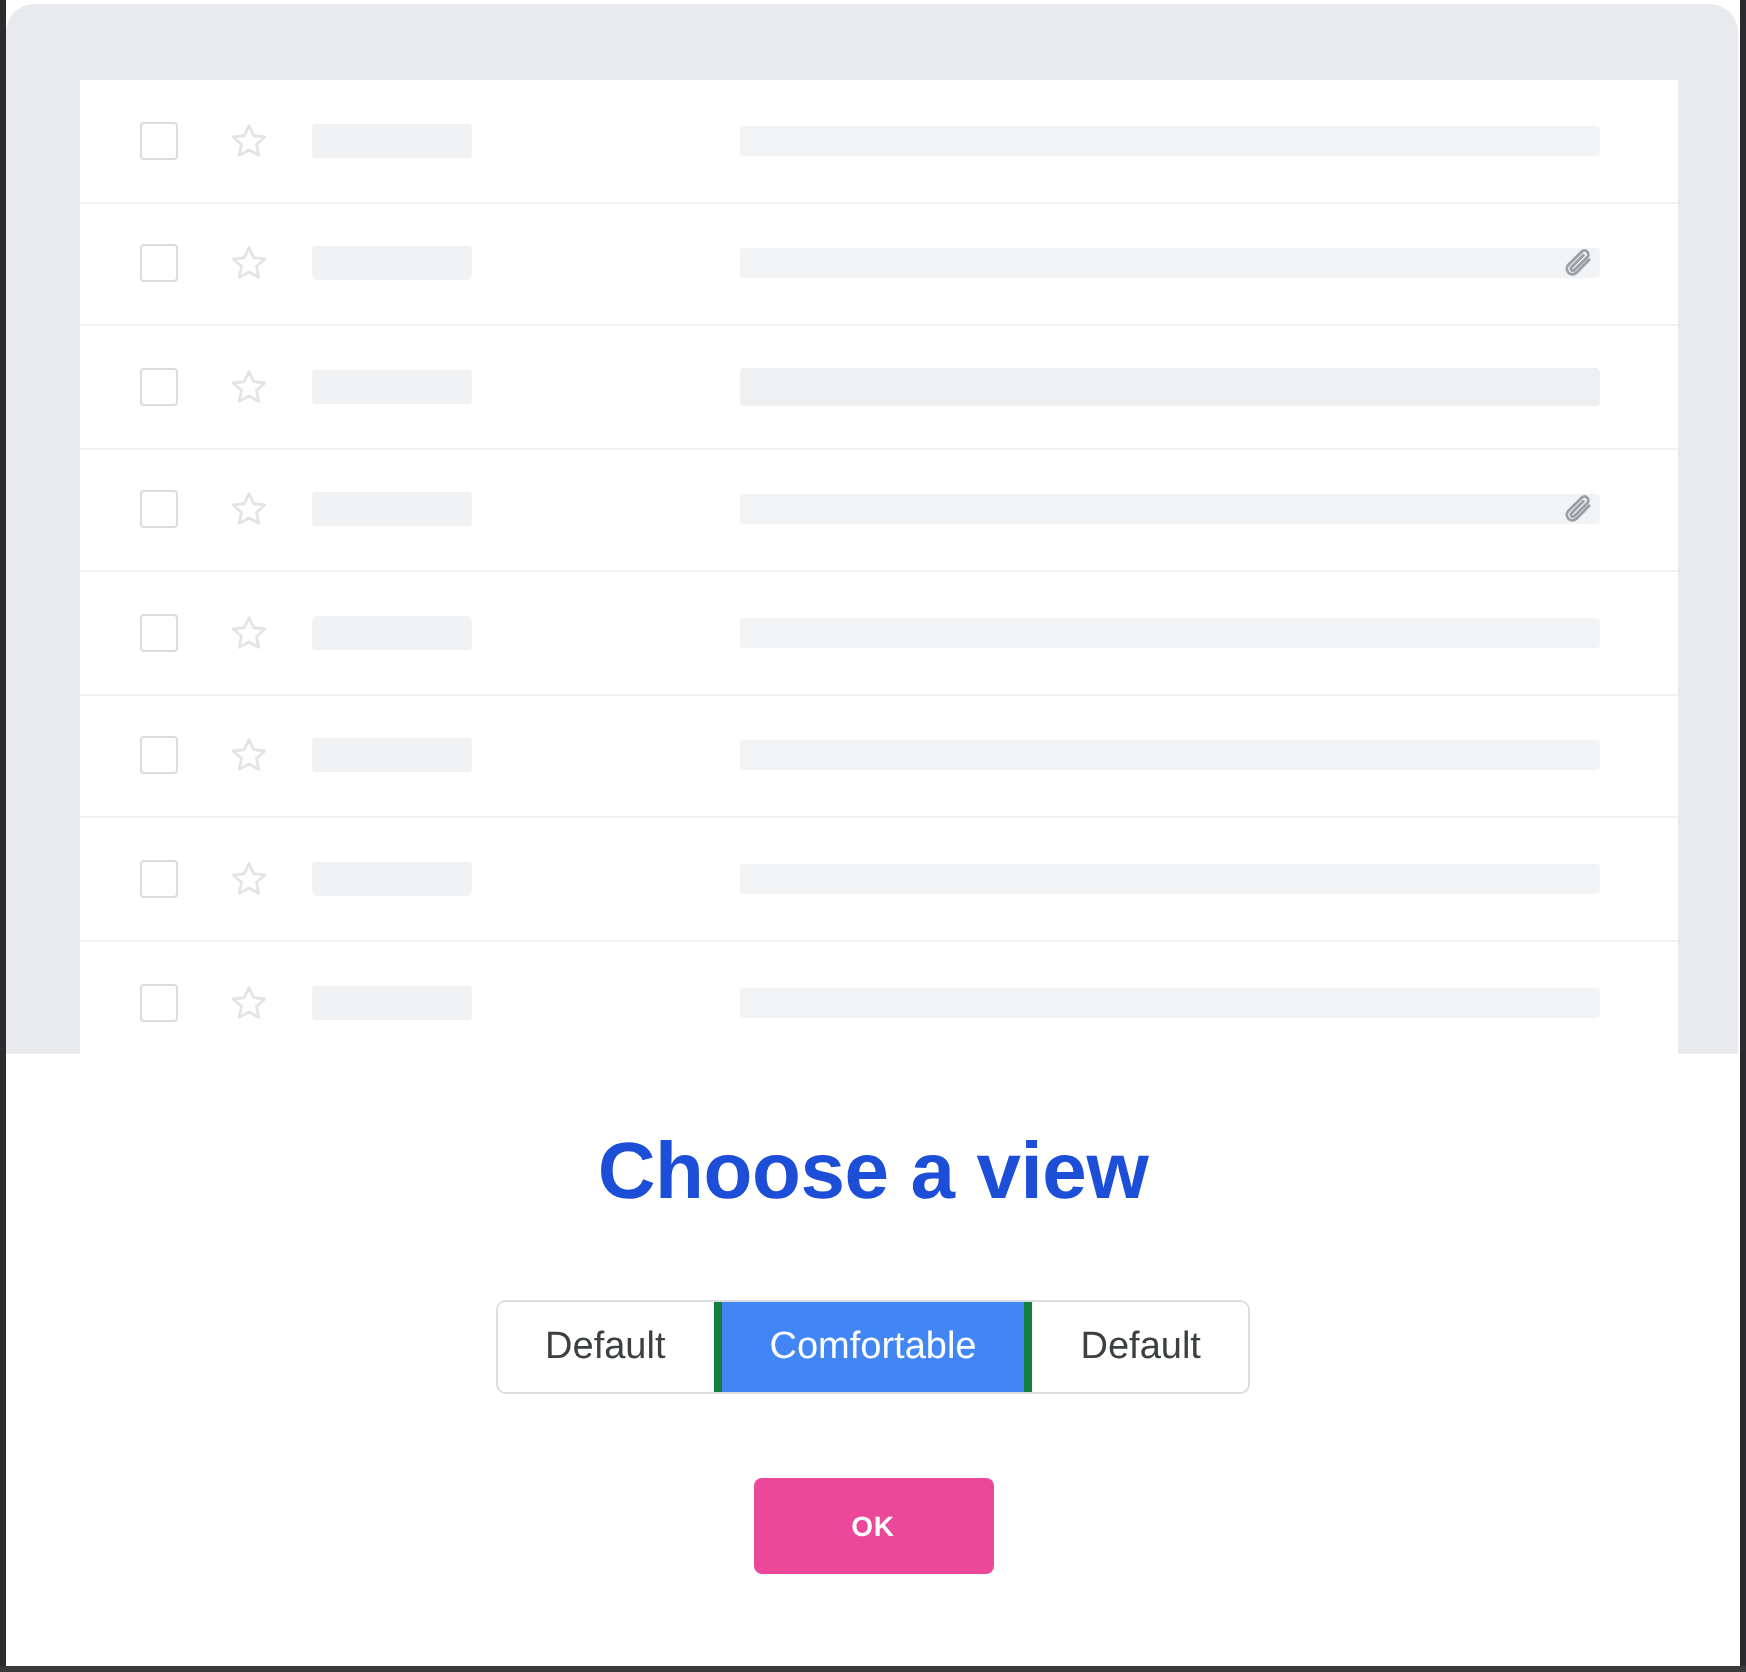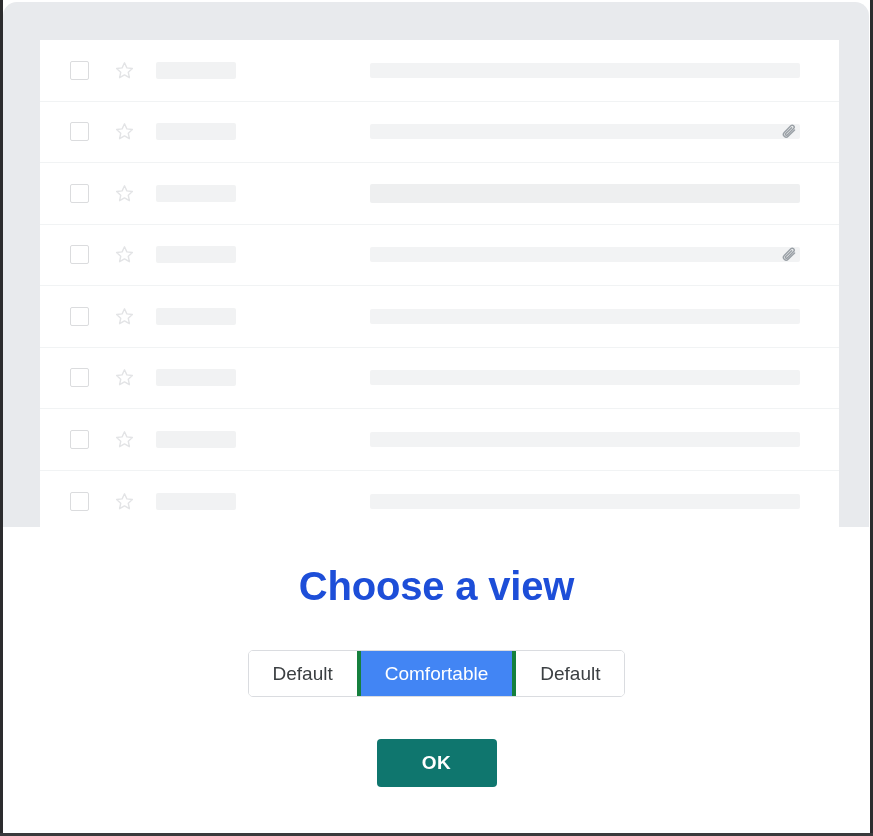--- a/index.html
+++ b/index.html
@@ -183,23 +183,23 @@
     color: #ffffff;
   }
 
   
   #ok-button {
     margin-top: 42px;
     width: 120px;
     height: 48px;
     border: none;
     border-radius: 4px;
-    background: #0f766e;
+    background: #ec4899;
     color: #ffffff;
-    font-size: 19px;
+    font-size: 14px;
     font-weight: 700;
     letter-spacing: 0.4px;
     font-family: "Liberation Sans", sans-serif;
     cursor: pointer;
   }
 </style>
 </head>
 <body>
 
 <div id="app-window">

